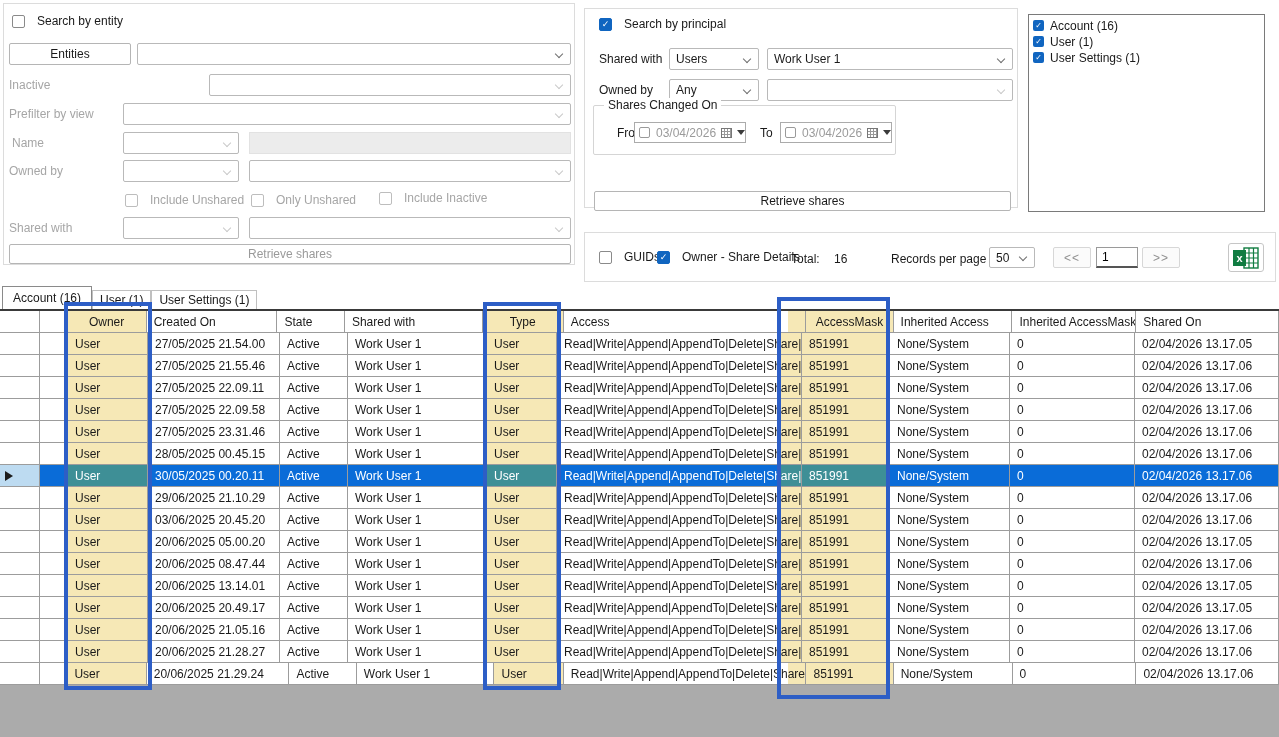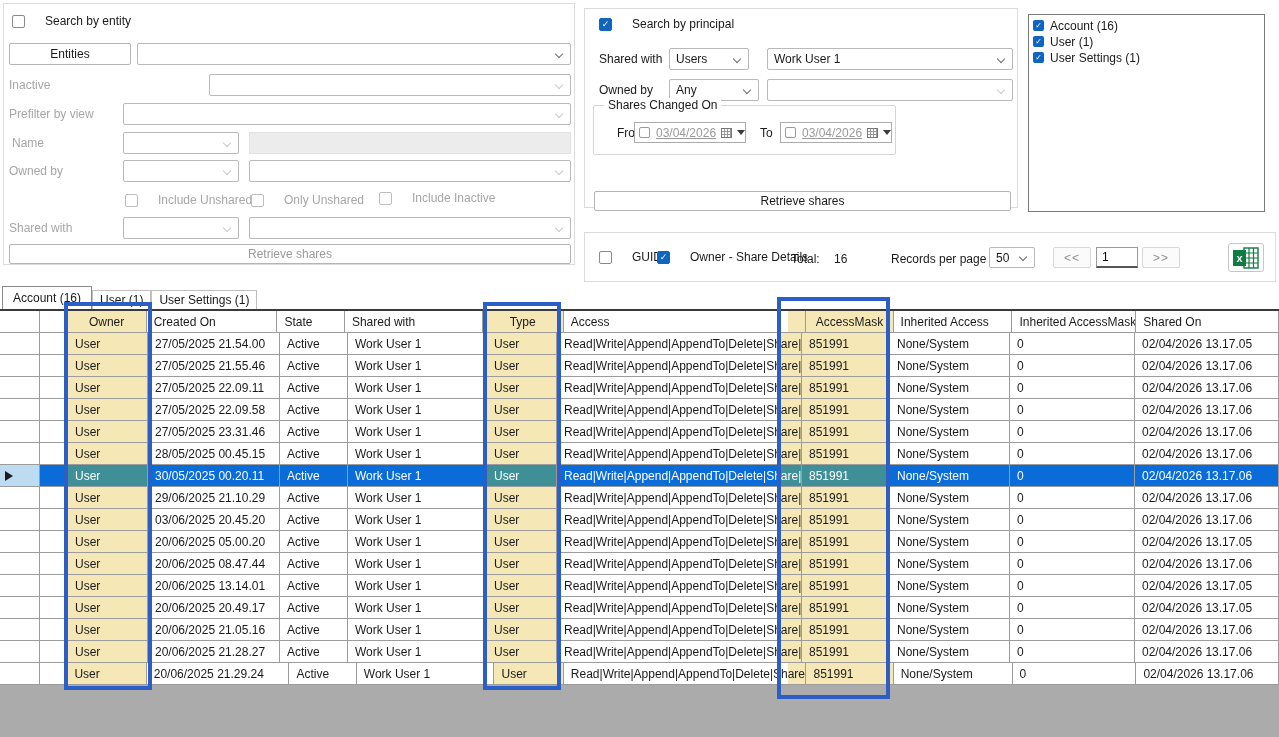--- a/index.html
+++ b/index.html
@@ -15,21 +15,21 @@
   .lbl { position:absolute; white-space:nowrap; }
   .lbl.dis { color:#a6a6a6; }
 
   
   .cb { position:absolute; display:flex; align-items:center; cursor:default; }
   .cb .box { width:13px; height:13px; border:1px solid #8a8a8a; border-radius:2px;
     background:#fff; display:flex; align-items:center; justify-content:center; flex:0 0 auto; }
   .cb.checked .box { background:var(--checkbox-blue); border-color:var(--checkbox-blue); }
   .cb .tick { display:none; color:#fff; font-size:9px; line-height:1; }
   .cb.checked .tick { display:block; }
-  .cb .cb-label { margin-left:20px; white-space:nowrap; }
+  .cb .cb-label { margin-left:12px; white-space:nowrap; }
   .cb.dis .box { border-color:#bdbdbd; }
   .cb.dis .cb-label { color:#a6a6a6; }
 
   
   .combo { position:absolute; height:22px; border:1px solid #b9b9b9; border-radius:2px;
     background:#fff; display:flex; align-items:center; padding:0 20px 0 6px; }
   .combo .chev { position:absolute; right:8px; top:7px; width:6px; height:6px;
     border-right:1.4px solid #6f6f6f; border-bottom:1.4px solid #6f6f6f; transform:rotate(45deg); }
   .combo.dis .chev { border-color:#c9c9c9; }
   .combo .combo-value { overflow:hidden; white-space:nowrap; }
@@ -44,21 +44,21 @@
   .textbox.dis { background:#ececec; border-color:#e2e2e2; }
 
   
   .group { position:absolute; border:1px solid #d5d5d5; border-radius:2px; }
   .group .legend { position:absolute; top:-8px; left:10px; background:#fff; padding:0 4px; }
 
   
   .datepicker { position:absolute; height:21px; border:1px solid #ababab; background:#fff;
     display:flex; align-items:center; padding:0 4px; }
   .dp-cb { width:11px; height:11px; border:1px solid #9a9a9a; border-radius:2px; background:#fff; flex:0 0 auto; }
-  .dp-text { color:#9a9a9a; margin:0 5px 0 6px; white-space:nowrap;text-decoration:underline; }
+  .dp-text { color:#9a9a9a; margin:0 5px 0 6px; white-space:nowrap; }
   .cal-icon { width:11px; height:10px; border:1px solid #777; flex:0 0 auto;
     background-image:repeating-linear-gradient(90deg,transparent 0 2px,#999 2px 3px),
                      repeating-linear-gradient(0deg,transparent 0 2px,#999 2px 3px); }
   .dp-arrow { width:0; height:0; border-left:4px solid transparent; border-right:4px solid transparent;
     border-top:5px solid #3b3b3b; margin-left:5px; }
 
   
   #entity-list { position:absolute; left:1028px; top:14px; width:237px; height:198px;
     border:1px solid #7a7a7a; background:#fff; padding:3px 2px; }
   .lb-item { display:flex; align-items:center; height:15px; margin-bottom:1px; }
@@ -184,21 +184,21 @@
 
   <div id="right-panel" class="panel">
     <div class="cb checked" style="left:14px; top:8px;">
       <span class="box">
           <span class="tick">✓</span>
         </span>
       <span class="cb-label">Search by principal</span>
     </div>
 
     <span class="lbl" style="left:14px; top:43px;">Shared with</span>
-    <div class="combo" style="left:84px; top:39px; width:80px;">
+    <div class="combo" style="left:84px; top:39px; width:90px;">
       <span class="combo-value">Users</span>
       <span class="chev"></span>
     </div>
     <div class="combo" style="left:182px; top:39px; width:246px;">
       <span class="combo-value">Work User 1</span>
       <span class="chev"></span>
     </div>
 
     <span class="lbl" style="left:14px; top:74px;">Owned by</span>
     <div class="combo" style="left:84px; top:70px; width:90px;">

